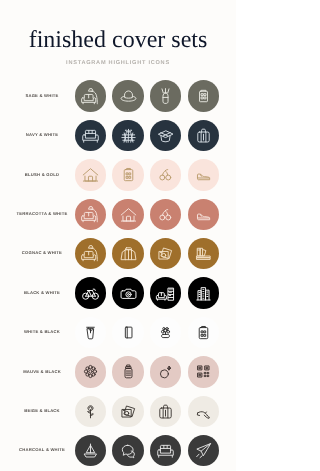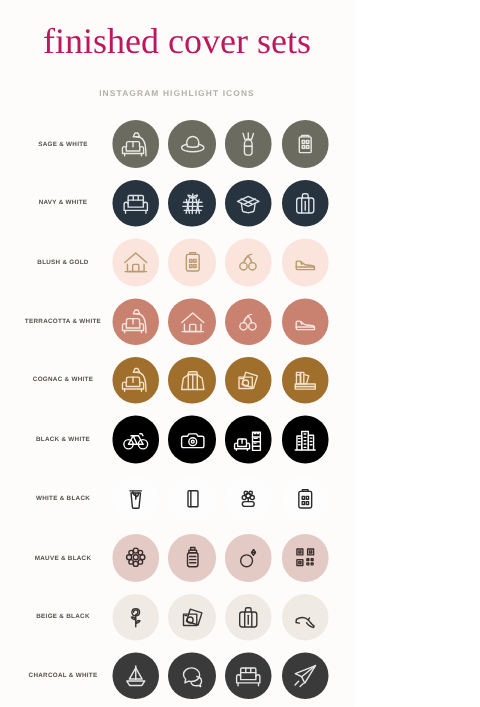--- a/index.html
+++ b/index.html
@@ -3,22 +3,22 @@
 <meta charset="utf-8">
 <title>finished cover sets</title>
 <style>
 html,body{margin:0;padding:0;}
 h1{margin:0;padding:0;font-weight:400;}
 body{width:236px;height:471px;overflow:hidden;
      font-family:"Liberation Sans",sans-serif;
      -webkit-font-smoothing:antialiased;
      text-rendering:geometricPrecision;}
 .page{position:relative;width:236px;height:471px;background:#fdfcfa;}
-.title{position:absolute;left:0;top:16px;width:236px;text-align:center;
-       font-family:"Liberation Serif",serif;font-size:24px;color:#be185d;
+.title{position:absolute;left:0;top:28px;width:236px;text-align:center;
+       font-family:"Liberation Serif",serif;font-size:24px;color:#0f172a;
        font-weight:400;line-height:1;white-space:nowrap;}
 .subtitle{position:absolute;left:0;top:60px;width:236px;text-align:center;
           font-size:5.6px;letter-spacing:0.75px;color:#b4b0ab;font-weight:700;
           line-height:6px;}
 .rows{position:absolute;left:0;top:80.4px;width:236px;}
 .row{position:relative;height:39.4px;}
 
 .rowlabel{position:absolute;left:0;top:13.4px;width:84px;text-align:center;
           font-size:4.2px;letter-spacing:0.2px;color:#55504c;font-weight:700;
           line-height:4px;white-space:nowrap;}

